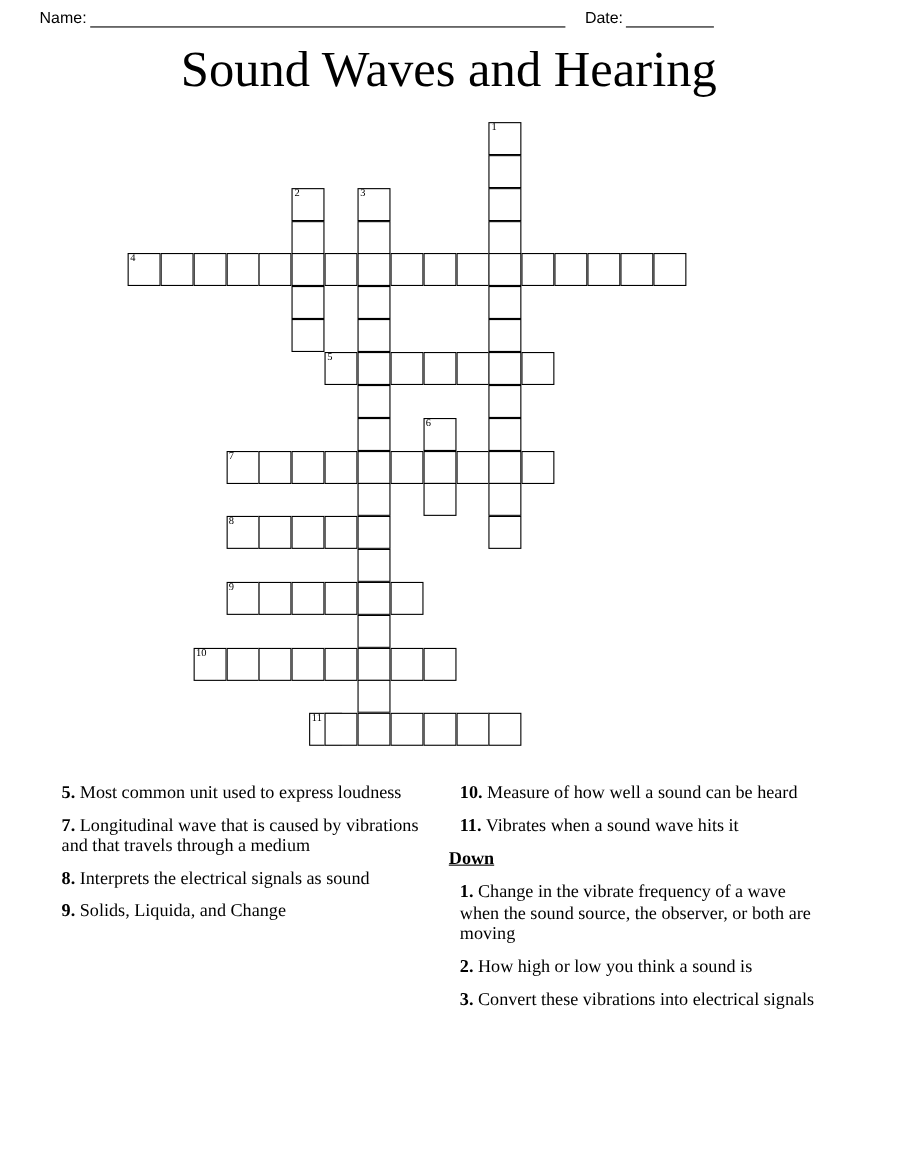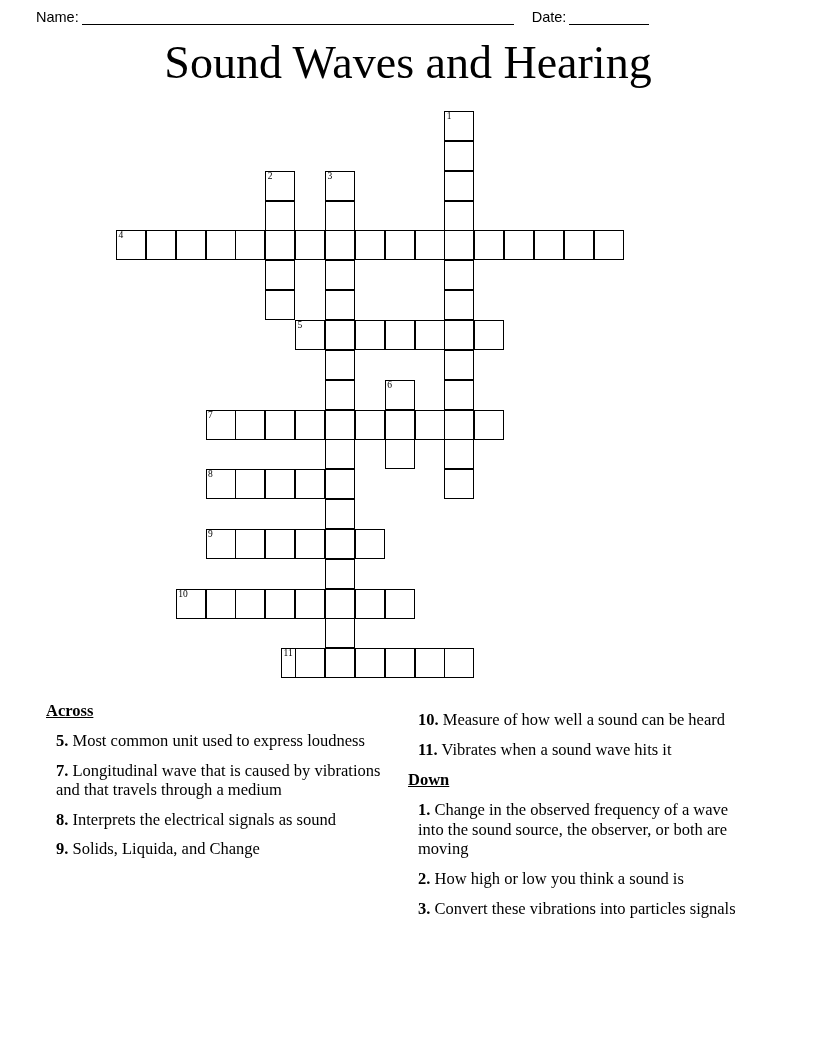--- a/index.html
+++ b/index.html
@@ -237,27 +237,26 @@
     <div class="cw-cell" style="left: 179.1px; top: 537.3px;"></div>
     <div class="cw-cell" style="left: 208.95px; top: 537.3px;"></div>
     <div class="cw-cell" style="left: 238.8px; top: 537.3px;"></div>
     <div class="cw-cell" style="left: 268.65px; top: 537.3px;"></div>
     <div class="cw-cell" style="left: 298.5px; top: 537.3px;"></div>
     <div class="cw-cell" style="left: 328.35px; top: 537.3px;"></div>
   </div>
 
 <div id="clues">
   <div class="clue-col" id="clues-col-left">
-      <div class="clue-heading">Across</div>
       <div class="clue"><span class="cnum">5.</span><span> Most common unit used to express loudness</span></div>
       <div class="clue"><span class="cnum">7.</span><span> Longitudinal wave that is caused by vibrations and that travels through a medium</span></div>
       <div class="clue"><span class="cnum">8.</span><span> Interprets the electrical signals as sound</span></div>
       <div class="clue"><span class="cnum">9.</span><span> Solids, Liquida, and Change</span></div>
     </div>
   <div class="clue-col" id="clues-col-right">
       <div class="clue"><span class="cnum">10.</span><span> Measure of how well a sound can be heard</span></div>
       <div class="clue"><span class="cnum">11.</span><span> Vibrates when a sound wave hits it</span></div>
       <div class="clue-heading">Down</div>
-      <div class="clue"><span class="cnum">1.</span><span> Change in the observed frequency of a wave into the sound source, the observer, or both are moving</span></div>
+      <div class="clue"><span class="cnum">1.</span><span> Change in the vibrate frequency of a wave when the sound source, the observer, or both are moving</span></div>
       <div class="clue"><span class="cnum">2.</span><span> How high or low you think a sound is</span></div>
-      <div class="clue"><span class="cnum">3.</span><span> Convert these vibrations into particles signals</span></div>
+      <div class="clue"><span class="cnum">3.</span><span> Convert these vibrations into electrical signals</span></div>
     </div>
 </div>
 
 </body></html>

